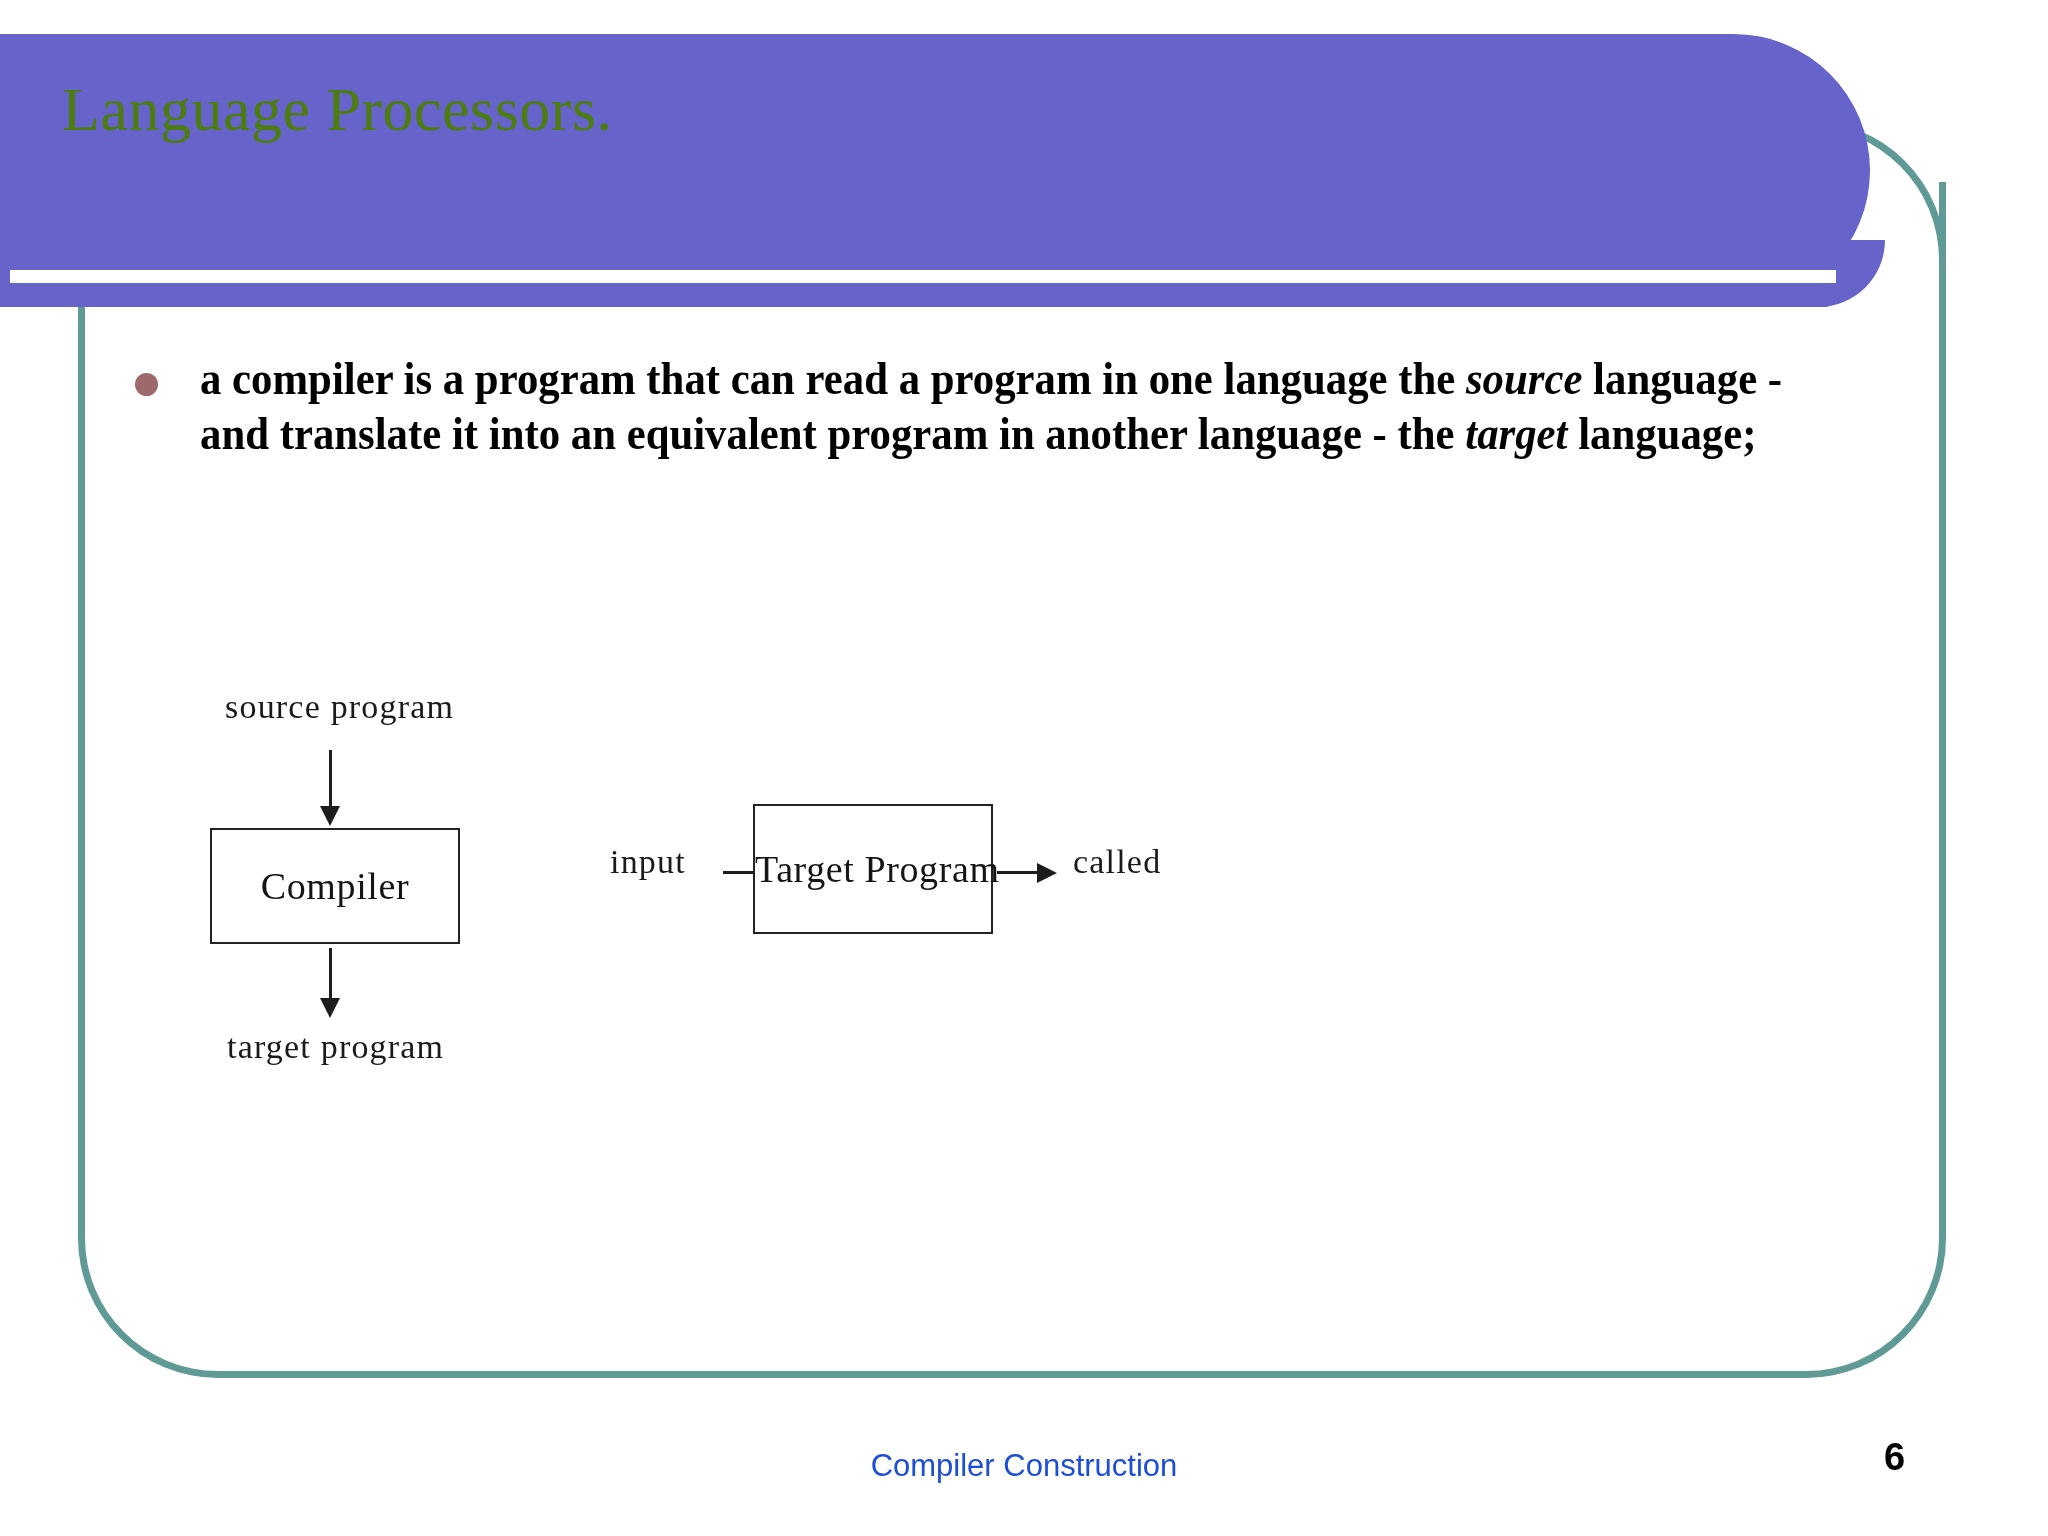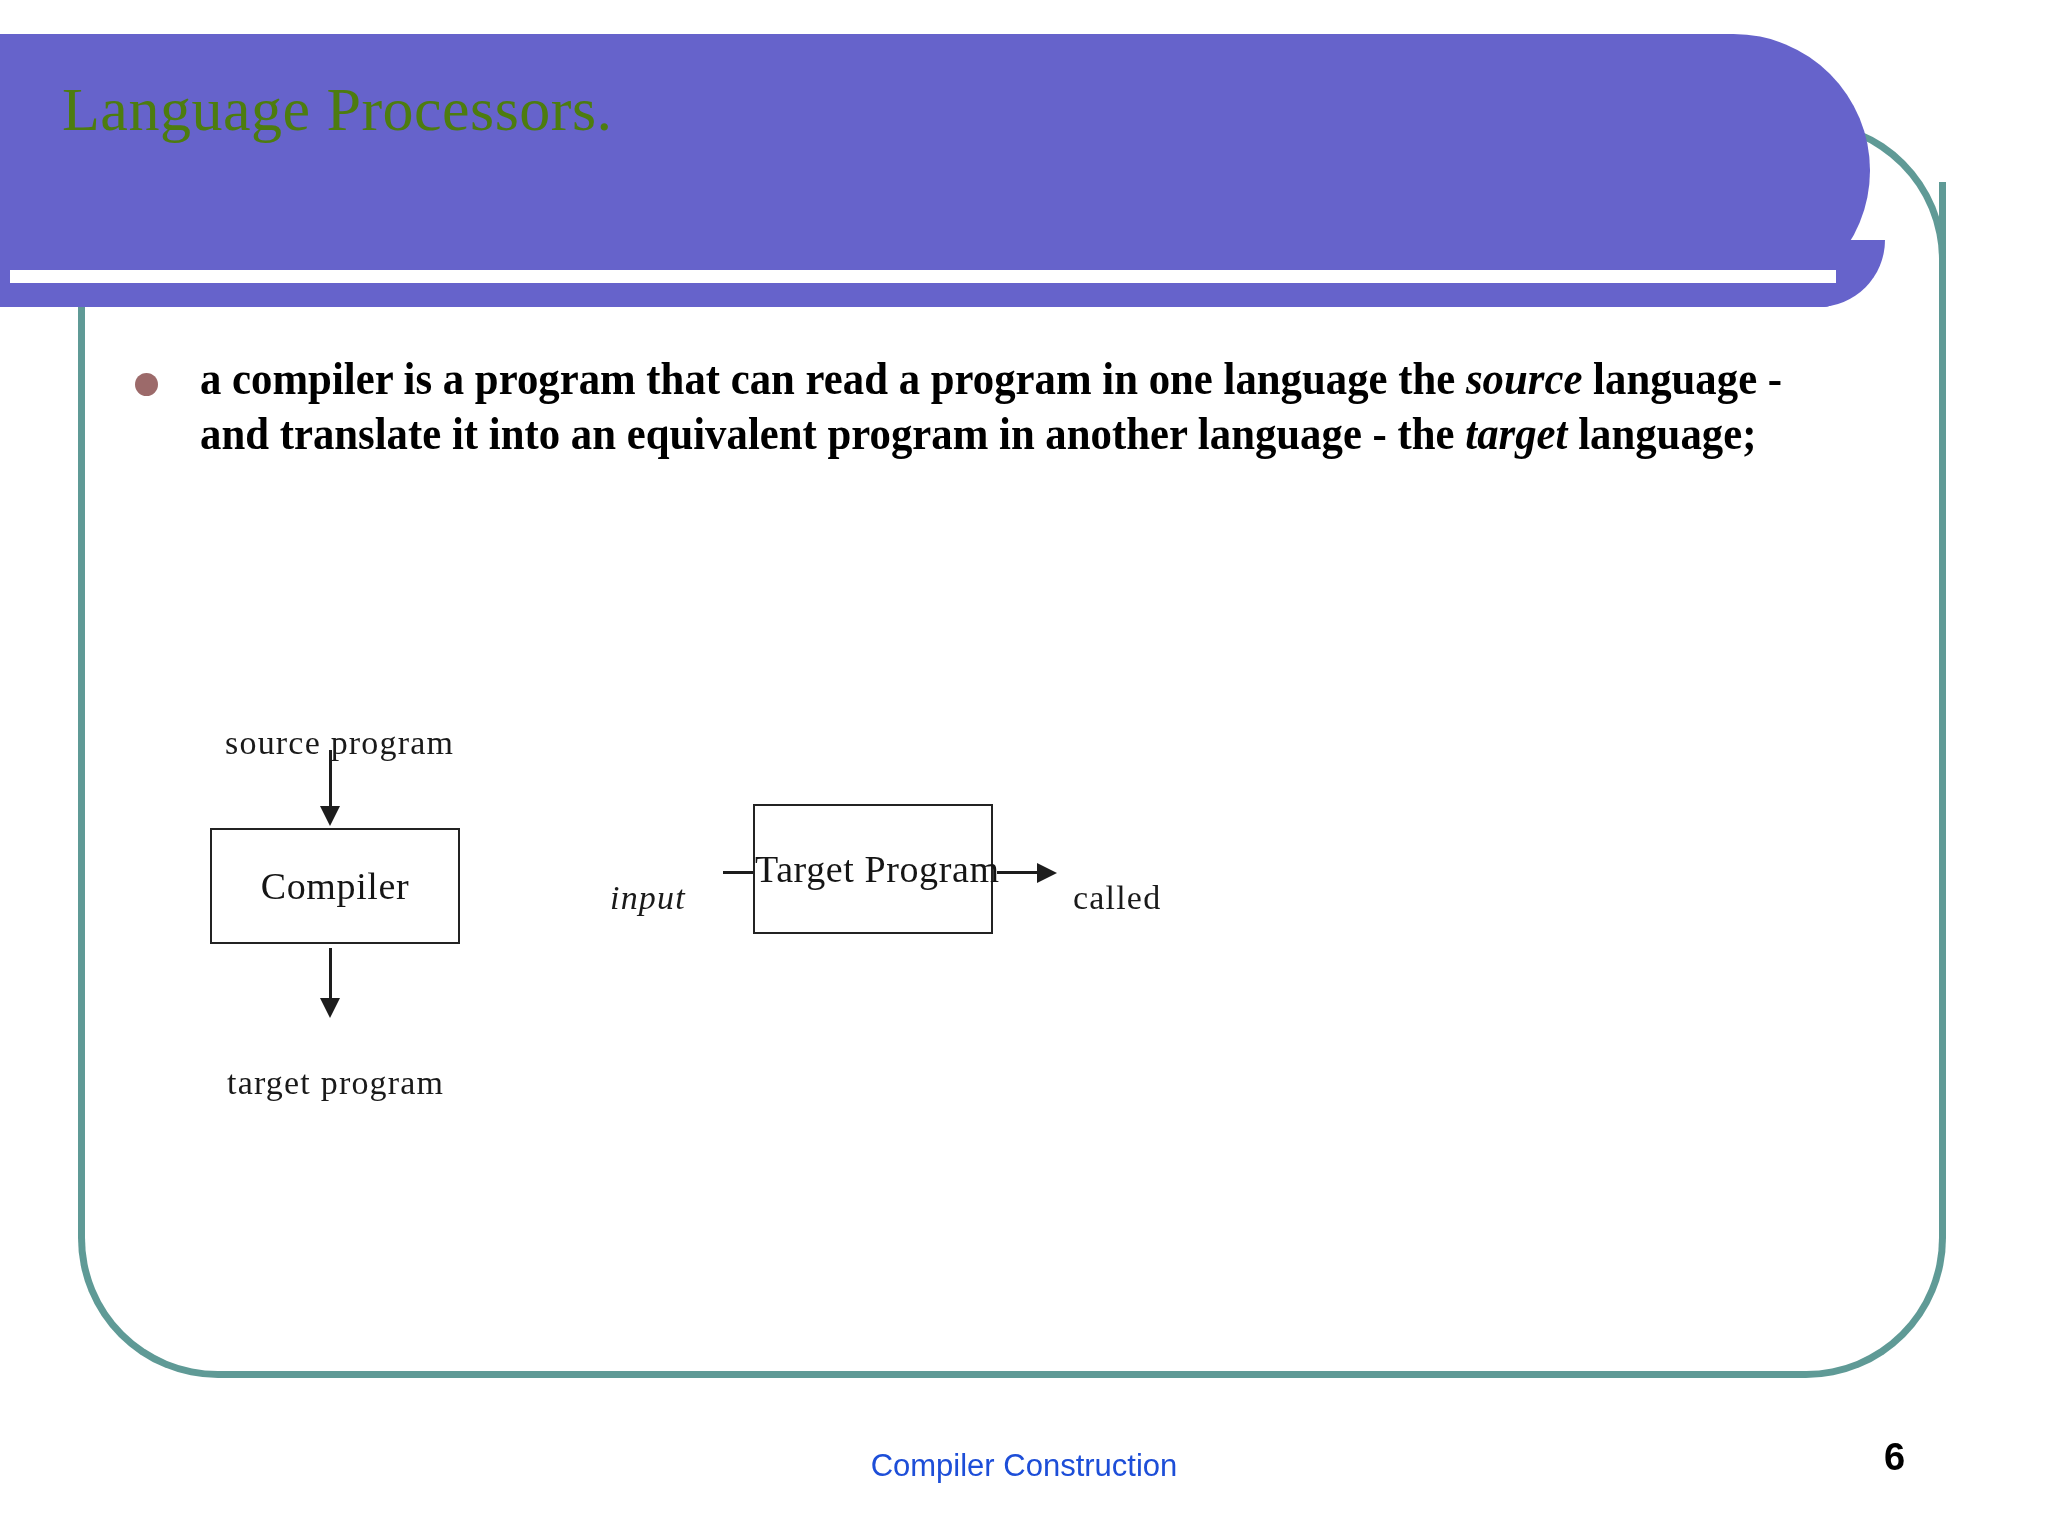--- a/index.html
+++ b/index.html
@@ -137,21 +137,20 @@
     height: 440px;
     font-family: "Liberation Serif", serif;
     color: #161616;
   }
   .fig-label {
     position: absolute;
     font-size: 34px;
     letter-spacing: 1.2px;
     color: #1a1a1a;
     white-space: nowrap;
-    margin-top: 36px;
   }
   .fig-box {
     position: absolute;
     border: 2px solid #232323;
     background: #ffffff;
     box-sizing: border-box;
   }
   .fig-box-label {
     position: absolute;
     left: 0;
@@ -248,21 +247,21 @@
 
     <div class="fig-box" style="left:-45px; top:140px; width:250px; height:116px;">
       <div class="fig-box-label">Compiler</div>
     </div>
 
     <div class="arrow-v" style="left:74px; top:260px; height:62px;"></div>
     <div class="arrow-v-head" style="left:65px; top:310px;"></div>
 
     <div class="fig-label" style="left:-28px; top:340px;">target program</div>
 
-    <div class="fig-label" style="left:355px; top:155px;font-style:italic;">input</div>
+    <div class="fig-label" style="left:355px; top:155px;">input</div>
 
     <div class="arrow-h" style="left:468px; top:183px; width:60px;"></div>
     <div class="arrow-h-head" style="left:516px; top:175px;"></div>
 
     <div class="fig-box" style="left:498px; top:116px; width:240px; height:130px;">
       <div class="fig-box-label">Target Program</div>
     </div>
 
     <div class="arrow-h" style="left:742px; top:183px; width:52px;"></div>
     <div class="arrow-h-head" style="left:782px; top:175px;"></div>

